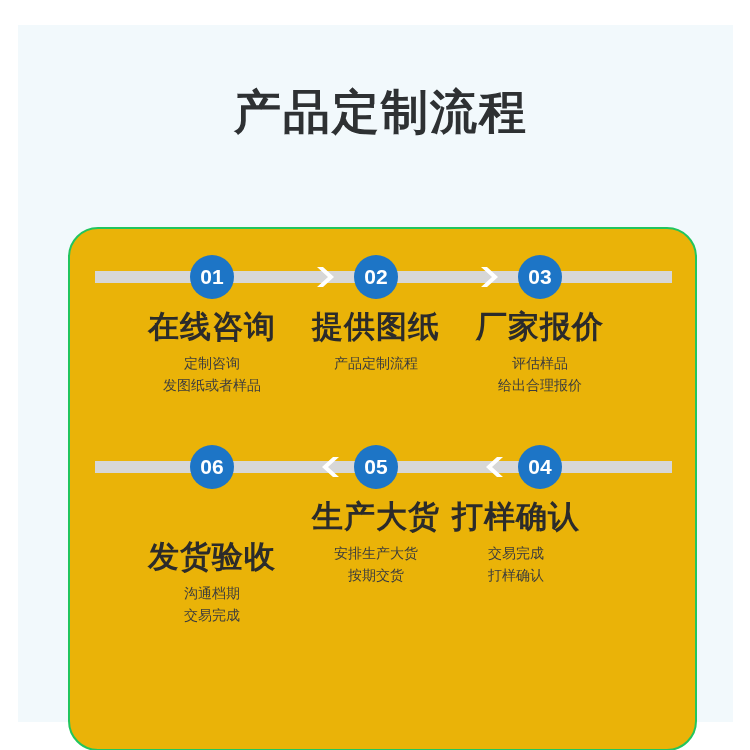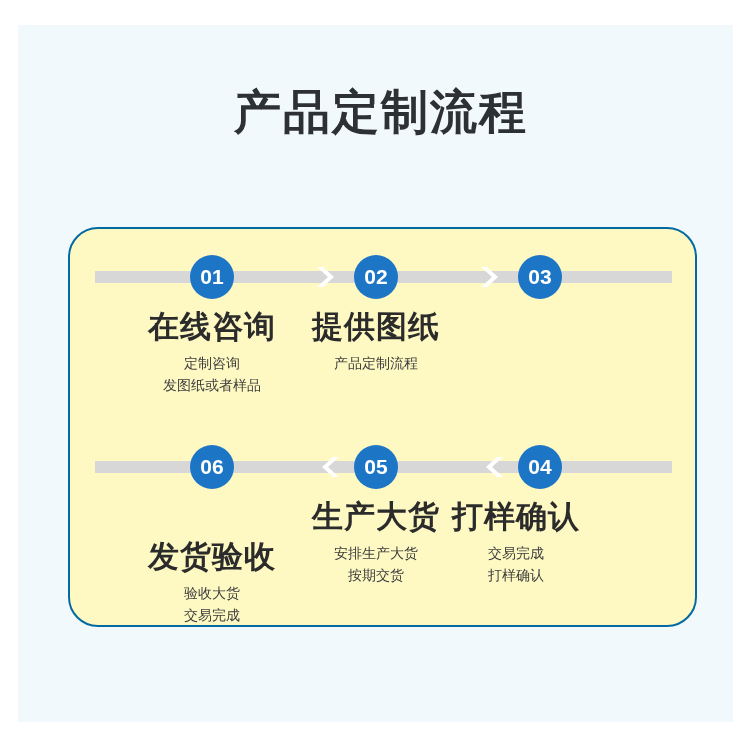--- a/index.html
+++ b/index.html
@@ -45,23 +45,23 @@
     letter-spacing: 2px;
     white-space: nowrap;
   }
 
   
   #flow-card {
     position: absolute;
     left: 68px;
     top: 227px;
     width: 629px;
-    height: 400px;
-    background: #fef9c3;
-    border: 2px solid #0369a1;
+    height: 524px;
+    background: #eab308;
+    border: 2px solid #22c55e;
     border-radius: 30px;
     box-sizing: border-box;
   }
 
   
   .flow-row {
     position: absolute;
     left: 0;
     width: 629px;
     height: 170px;
@@ -160,38 +160,45 @@
           </div>
         </div>
         <div class="step-badge" style="left: 306px;">02</div>
         <div class="step-text" style="left: 306px;">
           <div class="step-title">提供图纸</div>
           <div class="step-desc">
             <div>产品定制流程</div>
           </div>
         </div>
         <div class="step-badge" style="left: 470px;">03</div>
+        <div class="step-text" style="left: 470px;">
+          <div class="step-title">厂家报价</div>
+          <div class="step-desc">
+            <div>评估样品</div>
+            <div>给出合理报价</div>
+          </div>
+        </div>
       </div>
     <div class="flow-row" id="row-1">
         <div class="track"></div>
         <div class="chevron" style="left: 247px;">
           <svg width="22" height="20" viewBox="0 0 22 20">
             <path d="M16 0 L22 0 L11 10 L22 20 L16 20 L5 10 Z" fill="#ffffff"></path>
           </svg>
         </div>
         <div class="chevron" style="left: 411px;">
           <svg width="22" height="20" viewBox="0 0 22 20">
             <path d="M16 0 L22 0 L11 10 L22 20 L16 20 L5 10 Z" fill="#ffffff"></path>
           </svg>
         </div>
         <div class="step-badge" style="left: 142px;">06</div>
         <div class="step-text" style="left: 142px; margin-top: 40px;">
           <div class="step-title">发货验收</div>
           <div class="step-desc">
-            <div>验收大货</div>
+            <div>沟通档期</div>
             <div>交易完成</div>
           </div>
         </div>
         <div class="step-badge" style="left: 306px;">05</div>
         <div class="step-text" style="left: 306px;">
           <div class="step-title">生产大货</div>
           <div class="step-desc">
             <div>安排生产大货</div>
             <div>按期交货</div>
           </div>

